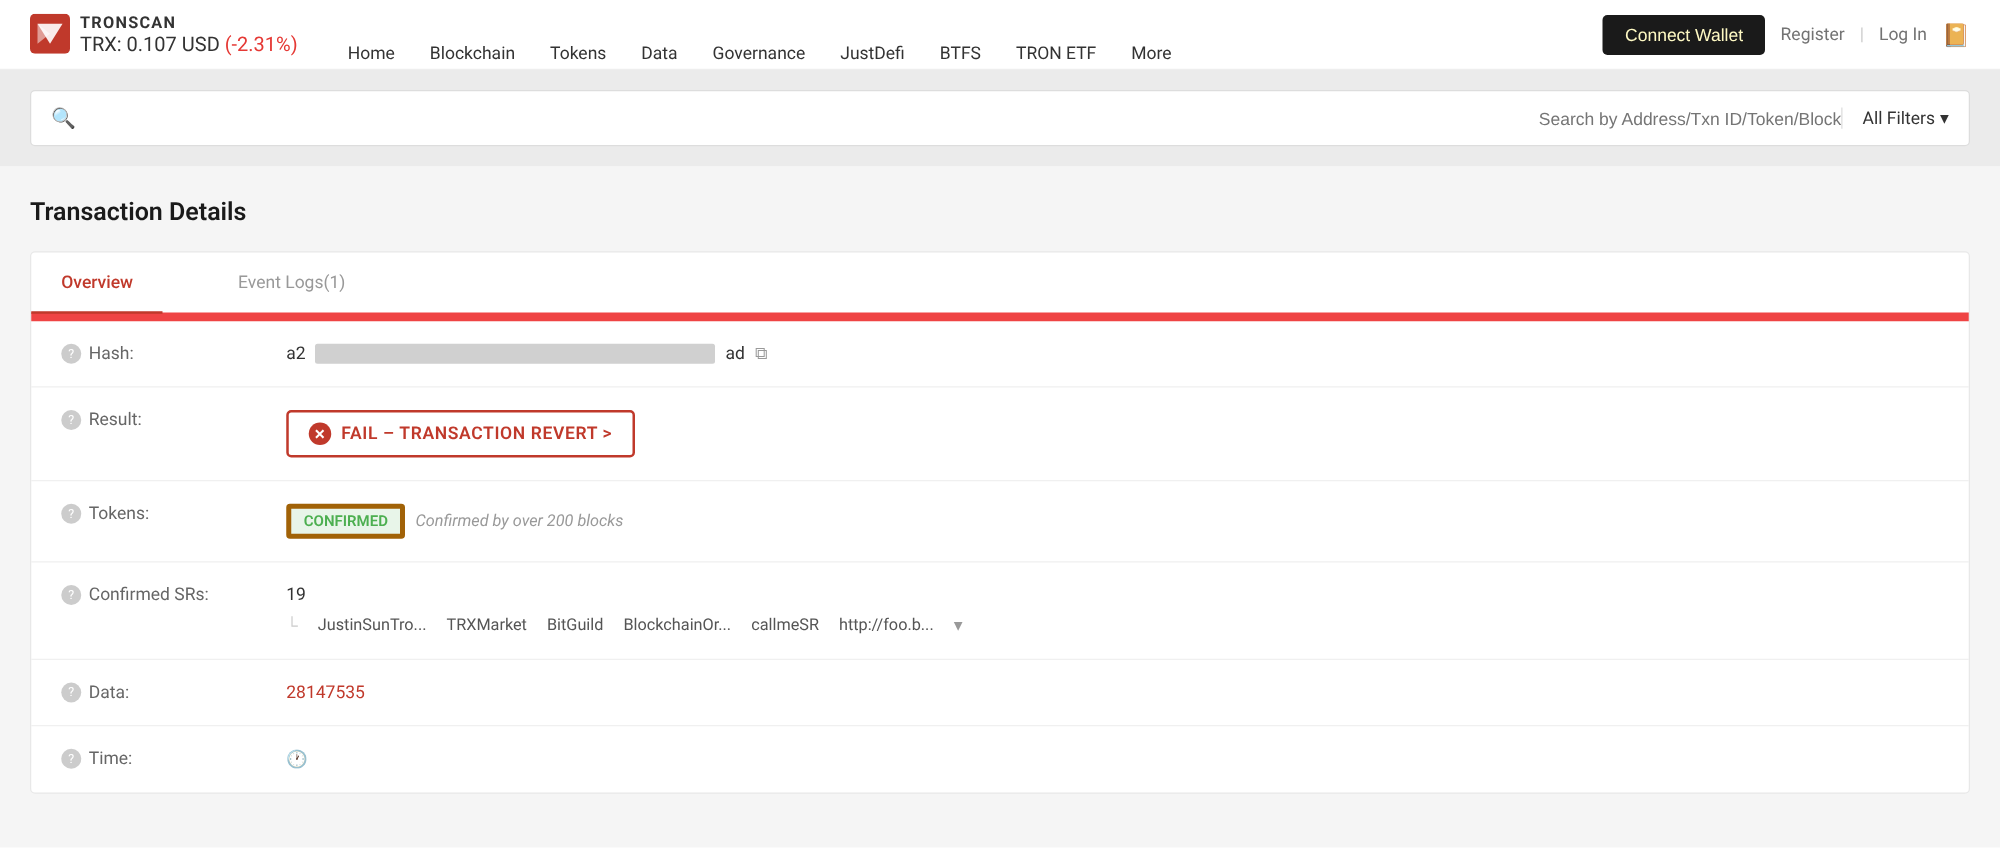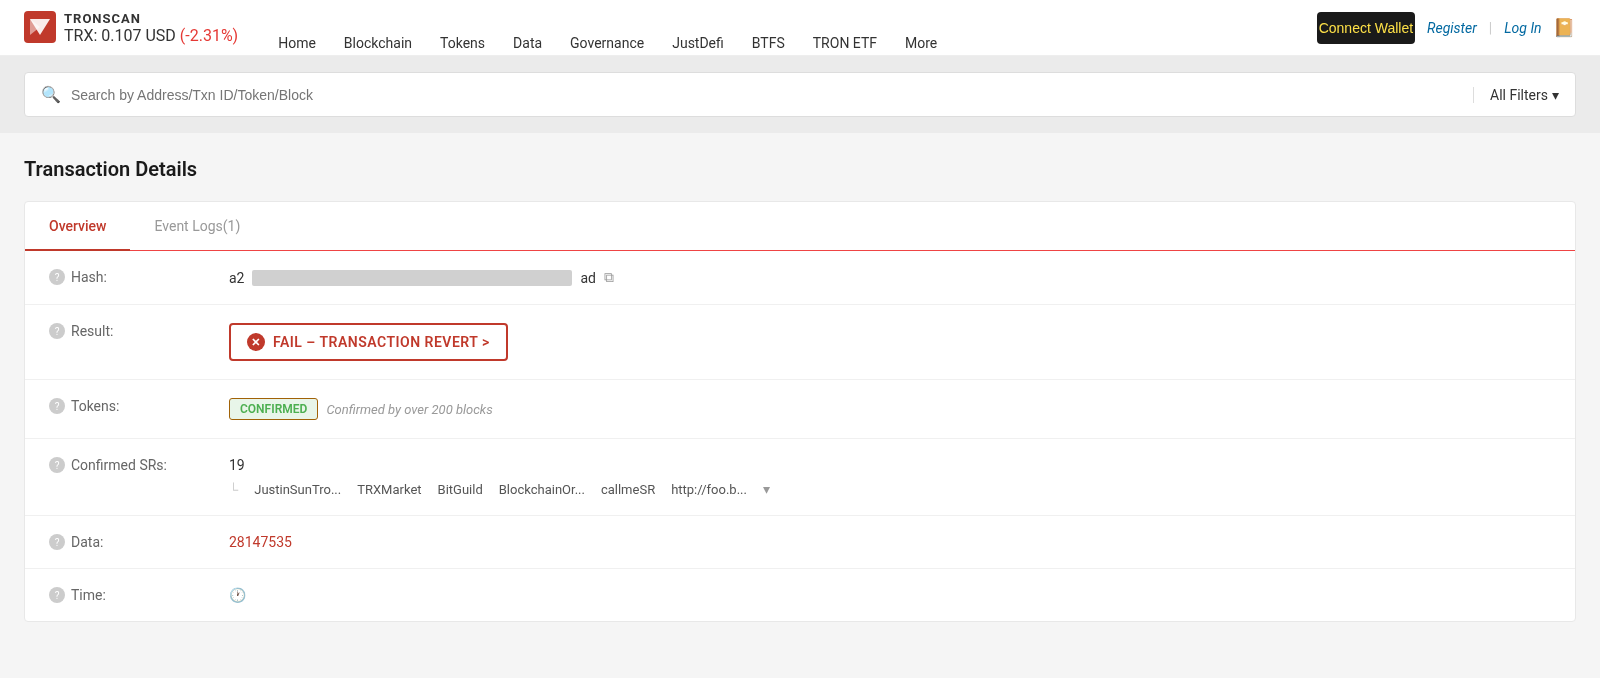--- a/index.html
+++ b/index.html
@@ -8,62 +8,62 @@
     
     .header { background: #fff; display: flex; align-items: center; padding: 0 24px; height: 56px; border-bottom: 1px solid #eee; }
     .logo { display: flex; align-items: flex-start; gap: 8px; margin-right: 12px; }
     .logo-icon { width: 32px; height: 32px; }
     .logo-text { font-size: 13px; font-weight: 700; color: #333; letter-spacing: 1px; }
     .trx-price { font-size: 16px; color: #333; white-space: nowrap; }
     .trx-change { color: #e53935; }
     .nav { display: flex; align-items: center; gap: 4px; margin-left: 16px; flex: 1; margin-top: 30px; }
     .nav-item { padding: 8px 12px; font-size: 14px; color: #333; cursor: pointer; white-space: nowrap; }
     .header-right { display: flex; align-items: center; gap: 12px; margin-left: auto; }
-    .connect-wallet-btn { background: #1a1a1a; color: #fde047; border: none; padding: 8px 2px; border-radius: 4px; font-size: 14px; cursor: pointer; white-space: nowrap; }
-    .header-link { font-size: 14px; color: #0369a1; cursor: pointer; font-style: italic; }
+    .connect-wallet-btn { background: #1a1a1a; color: #fef9c3; border: none; padding: 8px 18px; border-radius: 4px; font-size: 14px; cursor: pointer; white-space: nowrap; }
+    .header-link { font-size: 14px; color: #737373; cursor: pointer; }
     .header-divider { color: #ccc; }
     .book-icon { font-size: 18px; cursor: pointer; }
 
     
     .search-section { background: #ebebeb; padding: 16px 24px; }
     .search-bar { background: #fff; border-radius: 4px; display: flex; align-items: center; padding: 12px 16px; border: 1px solid #ddd; }
     .search-icon { color: #999; font-size: 16px; margin-right: 10px; }
-    .search-input { border: none; outline: none; flex: 1; font-size: 14px; color: #4d7c0f; background: transparent; }
+    .search-input { border: none; outline: none; flex: 1; font-size: 14px; color: #4d7c0f; background: transparent; text-align: right; }
     .filters-btn { margin-left: auto; font-size: 14px; color: #333; cursor: pointer; display: flex; align-items: center; gap: 4px; border-left: 1px solid #ddd; padding-left: 16px; }
 
     
     .main { padding: 24px 24px; background: #f5f5f5; }
     .page-title { font-size: 20px; font-weight: 600; color: #1a1a1a; margin-bottom: 20px; }
 
     
     .card { background: #fff; border-radius: 4px; border: 1px solid #e8e8e8; }
 
     
-    .tabs { display: flex; border-bottom: 1px solid #ef4444; }
+    .tabs { display: flex; border-bottom: 7px solid #ef4444; gap: 36px; }
     .tab { padding: 16px 24px; font-size: 14px; cursor: pointer; color: #999; position: relative; }
     .tab.active { color: #c0392b; font-weight: 500; }
     .tab.active::after { content: ''; position: absolute; bottom: -1px; left: 0; right: 0; height: 2px; background: #c0392b; }
 
     
     .details { padding: 0; }
     .detail-row { display: flex; align-items: flex-start; padding: 18px 24px; border-bottom: 1px solid #f0f0f0; }
     .detail-row:last-child { border-bottom: none; }
     .detail-label { display: flex; align-items: center; gap: 6px; min-width: 180px; color: #666; font-size: 14px; }
     .detail-label .q-icon { width: 16px; height: 16px; border-radius: 50%; background: #ccc; color: #fff; font-size: 10px; display: inline-flex; align-items: center; justify-content: center; cursor: pointer; flex-shrink: 0; }
     .detail-value { flex: 1; color: #333; font-size: 14px; display: flex; align-items: center; gap: 8px; flex-wrap: wrap; }
     .hash-text { color: #333; }
     .hash-hidden { display: inline-block; width: 320px; height: 16px; background: #d0d0d0; border-radius: 2px; vertical-align: middle; }
     .copy-icon { cursor: pointer; color: #999; font-size: 14px; }
 
     
     .result-badge { display: flex; align-items: center; gap: 8px; border: 2px solid #c0392b; border-radius: 4px; padding: 8px 16px; color: #c0392b; font-weight: 600; font-size: 14px; cursor: pointer; letter-spacing: 0.5px; }
     .result-badge .fail-icon { width: 18px; height: 18px; border-radius: 50%; background: #c0392b; color: #fff; display: inline-flex; align-items: center; justify-content: center; font-size: 11px; font-weight: 700; flex-shrink: 0; }
 
     
-    .confirmed-badge { background: #e8f5e9; color: #4caf50; border: 1px solid #a16207; padding: 3px 10px; border-radius: 3px; font-size: 12px; font-weight: 600; }
+    .confirmed-badge { background: #e8f5e9; color: #4caf50; border: 4px solid #a16207; padding: 3px 10px; border-radius: 3px; font-size: 12px; font-weight: 600; }
     .confirmed-text { color: #999; font-size: 13px; font-style: italic; }
 
     
     .sr-list { display: flex; align-items: center; gap: 16px; flex-wrap: wrap; color: #999; font-size: 13px; }
     .sr-item { color: #555; }
     .sr-indent-icon { color: #ccc; }
     .chevron-down { color: #999; cursor: pointer; font-size: 14px; }
 
     
     .block-link { color: #c0392b; cursor: pointer; font-size: 14px; }

